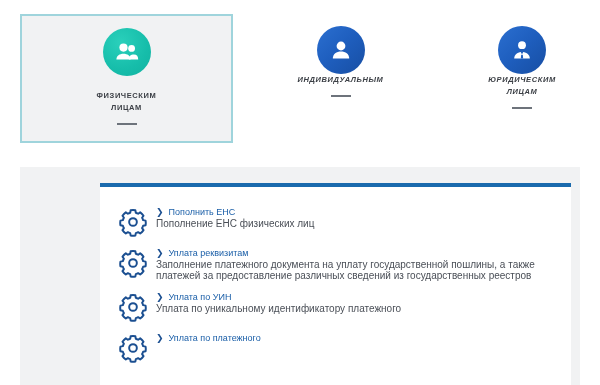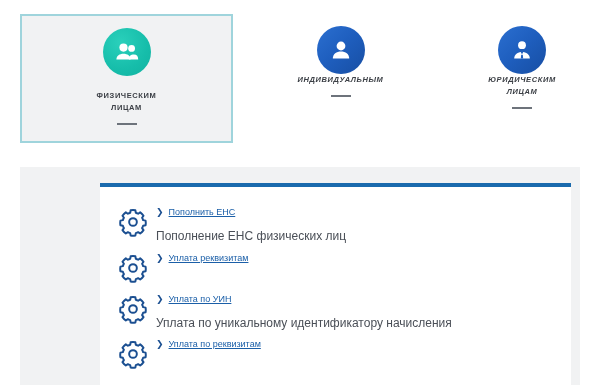--- a/index.html
+++ b/index.html
@@ -39,22 +39,22 @@
   .blue-bar{position:absolute;left:100px;top:183px;width:471px;height:4px;background:#1a6aad;}
 
   
   .service-list{position:absolute;left:118px;top:205px;width:450px;}
   .service{position:relative;display:flex;align-items:flex-start;margin-bottom:9px;}
   .gear{flex:0 0 30px;width:30px;height:30px;margin-right:8px;margin-top:2px;}
   .gear svg{display:block;}
   .svc-body{flex:1;padding-top:1px;}
   .svc-head{display:flex;align-items:baseline;}
   .chev{color:#1b4f91;font-size:9px;font-weight:bold;line-height:11px;margin-right:5px;}
-  .svc-link{color:#1b5fa8;font-size:9px;line-height:12px;text-decoration:underline;cursor:pointer;}
-  .svc-desc{margin-top:13px;color:#4a4f57;font-size:12px;line-height:10.5px;max-width:382px;}
+  .svc-link{color:#1b5fa8;font-size:9px;line-height:12px;cursor:pointer;}
+  .svc-desc{margin-top:1px;color:#4a4f57;font-size:10px;line-height:10.5px;max-width:382px;}
 </style>
 </head>
 <body>
 
 <div class="page">
 
   <div class="tabs">
 
     <div class="card selected">
       <div class="circle teal">
@@ -130,49 +130,50 @@
         <svg width="30" height="30" viewBox="0 0 32 32" aria-hidden="true">
           <path d="M16 3.2c-.9 0-1.7.1-2.5.3l-.5 2.6a10.6 10.6 0 0 0-2.5 1.1L8.3 5.7a13 13 0 0 0-3.5 3.6l1.5 2.2c-.5.8-.8 1.6-1.1 2.5l-2.6.5a13 13 0 0 0 0 5l2.6.5c.3.9.6 1.7 1.1 2.5l-1.5 2.2a13 13 0 0 0 3.5 3.6l2.2-1.5c.8.5 1.6.8 2.5 1.1l.5 2.6a13 13 0 0 0 5 0l.5-2.6c.9-.3 1.7-.6 2.5-1.1l2.2 1.5a13 13 0 0 0 3.5-3.6l-1.5-2.2c.5-.8.8-1.6 1.1-2.5l2.6-.5a13 13 0 0 0 0-5l-2.6-.5a10.6 10.6 0 0 0-1.1-2.5l1.5-2.2a13 13 0 0 0-3.5-3.6l-2.2 1.5a10.6 10.6 0 0 0-2.5-1.1l-.5-2.6c-.8-.2-1.6-.3-2.5-.3z" fill="none" stroke="#1b4f91" stroke-width="2.1" stroke-linejoin="round"></path>
           <circle cx="16" cy="16" r="4.1" fill="none" stroke="#1b4f91" stroke-width="2.1"></circle>
         </svg>
       </div>
       <div class="svc-body">
         <div class="svc-head">
           <span class="chev">❯</span>
           <span class="svc-link">Уплата реквизитам</span>
         </div>
+        <div class="svc-desc">Заполнение платежного документа на уплату государственной пошлины, а также платежей за предоставление различных сведений из государственных реестров</div>
       </div>
     </div>
 
     <div class="service">
       <div class="gear">
         <svg width="30" height="30" viewBox="0 0 32 32" aria-hidden="true">
           <path d="M16 3.2c-.9 0-1.7.1-2.5.3l-.5 2.6a10.6 10.6 0 0 0-2.5 1.1L8.3 5.7a13 13 0 0 0-3.5 3.6l1.5 2.2c-.5.8-.8 1.6-1.1 2.5l-2.6.5a13 13 0 0 0 0 5l2.6.5c.3.9.6 1.7 1.1 2.5l-1.5 2.2a13 13 0 0 0 3.5 3.6l2.2-1.5c.8.5 1.6.8 2.5 1.1l.5 2.6a13 13 0 0 0 5 0l.5-2.6c.9-.3 1.7-.6 2.5-1.1l2.2 1.5a13 13 0 0 0 3.5-3.6l-1.5-2.2c.5-.8.8-1.6 1.1-2.5l2.6-.5a13 13 0 0 0 0-5l-2.6-.5a10.6 10.6 0 0 0-1.1-2.5l1.5-2.2a13 13 0 0 0-3.5-3.6l-2.2 1.5a10.6 10.6 0 0 0-2.5-1.1l-.5-2.6c-.8-.2-1.6-.3-2.5-.3z" fill="none" stroke="#1b4f91" stroke-width="2.1" stroke-linejoin="round"></path>
           <circle cx="16" cy="16" r="4.1" fill="none" stroke="#1b4f91" stroke-width="2.1"></circle>
         </svg>
       </div>
       <div class="svc-body">
         <div class="svc-head">
           <span class="chev">❯</span>
           <span class="svc-link">Уплата по УИН</span>
         </div>
-        <div class="svc-desc">Уплата по уникальному идентификатору начисления</div>
+        <div class="svc-desc">Уплата по уникальному идентификатору платежного</div>
       </div>
     </div>
 
     <div class="service">
       <div class="gear">
         <svg width="30" height="30" viewBox="0 0 32 32" aria-hidden="true">
           <path d="M16 3.2c-.9 0-1.7.1-2.5.3l-.5 2.6a10.6 10.6 0 0 0-2.5 1.1L8.3 5.7a13 13 0 0 0-3.5 3.6l1.5 2.2c-.5.8-.8 1.6-1.1 2.5l-2.6.5a13 13 0 0 0 0 5l2.6.5c.3.9.6 1.7 1.1 2.5l-1.5 2.2a13 13 0 0 0 3.5 3.6l2.2-1.5c.8.5 1.6.8 2.5 1.1l.5 2.6a13 13 0 0 0 5 0l.5-2.6c.9-.3 1.7-.6 2.5-1.1l2.2 1.5a13 13 0 0 0 3.5-3.6l-1.5-2.2c.5-.8.8-1.6 1.1-2.5l2.6-.5a13 13 0 0 0 0-5l-2.6-.5a10.6 10.6 0 0 0-1.1-2.5l1.5-2.2a13 13 0 0 0-3.5-3.6l-2.2 1.5a10.6 10.6 0 0 0-2.5-1.1l-.5-2.6c-.8-.2-1.6-.3-2.5-.3z" fill="none" stroke="#1b4f91" stroke-width="2.1" stroke-linejoin="round"></path>
           <circle cx="16" cy="16" r="4.1" fill="none" stroke="#1b4f91" stroke-width="2.1"></circle>
         </svg>
       </div>
       <div class="svc-body">
         <div class="svc-head">
           <span class="chev">❯</span>
-          <span class="svc-link">Уплата по реквизитам</span>
+          <span class="svc-link">Уплата по платежного</span>
         </div>
       </div>
     </div>
 
   </div>
 
 </div>
 
 </body></html>

